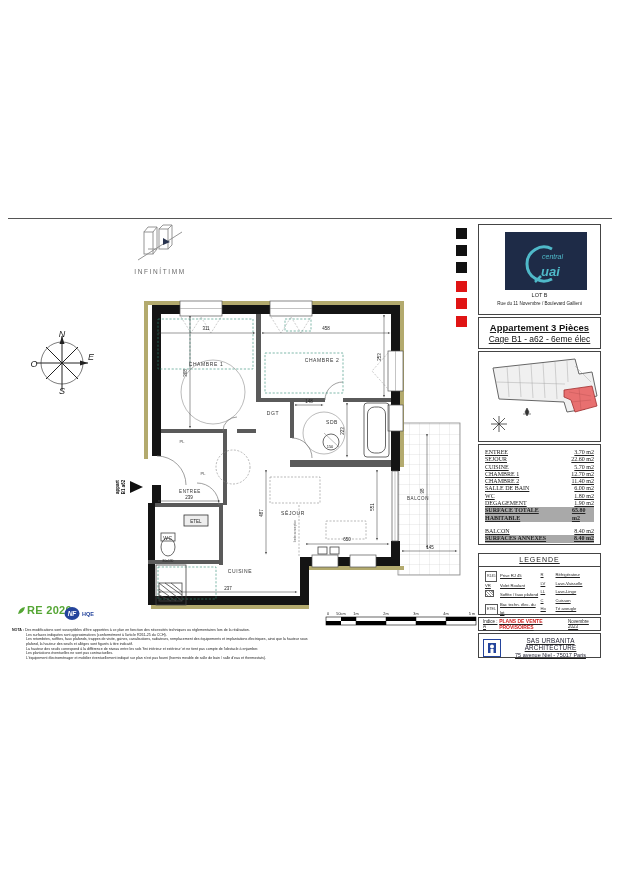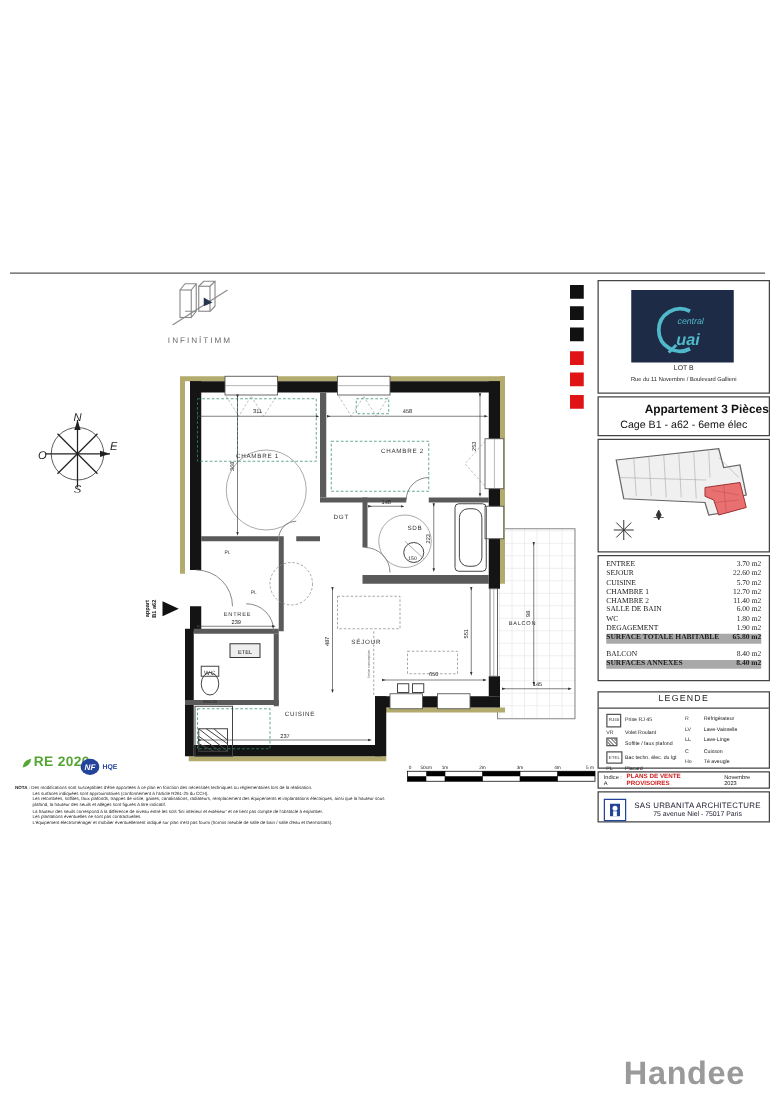--- a/index.html
+++ b/index.html
@@ -1,38 +1,38 @@
 <!DOCTYPE html>
 <html><head>
 <meta charset="utf-8">
 <style>
   html,body{margin:0;padding:0;background:#ffffff;}
   #sheet{position:relative;width:620px;height:876px;background:#fff;overflow:hidden;
          font-family:"Liberation Sans", sans-serif;color:#222;}
   .abs{position:absolute;box-sizing:border-box;}
-  .box{position:absolute;left:478px;width:138px;border:1px solid #444;background:#fff;box-sizing:border-box;}
+  .box{position:absolute;left:478px;width:123px;border:1px solid #444;background:#fff;box-sizing:border-box;text-decoration:underline;}
   .rule-top{position:absolute;left:8px;top:218px;width:604px;border-top:1px solid #555;}
   
   .mark{position:absolute;left:456px;width:11px;height:11px;}
   .mark.black{background:#111;}
   .mark.red{background:#e01414;}
   
   .eiffage{left:22px;top:238px;width:110px;height:30px;display:flex;align-items:flex-start;gap:4px;}
   .eiffage-name{font-size:14px;font-weight:bold;font-style:italic;letter-spacing:.5px;color:#111;
                 font-family:"Liberation Serif",serif;}
   .eiffage-sub{font-size:4.5px;letter-spacing:2.2px;color:#333;margin-top:1px;}
   
   .infinitimm{left:120px;top:224px;width:80px;height:52px;text-align:center;}
   .infinitimm-name{font-size:6.5px;letter-spacing:1.6px;color:#6a6a6a;margin-top:0px;}
   
   .cq-logo{position:absolute;left:26px;top:7px;width:82px;height:58px;background:#1e2b47;}
   .lotb{position:absolute;left:0;top:67px;width:100%;text-align:center;font-size:5.5px;color:#222;}
   .lotaddr{position:absolute;left:0;top:76px;width:100%;text-align:center;font-size:4.6px;color:#222;}
   
-  .apt-title{margin-top:4px;text-align:right;font-size:9.5px;font-weight:bold;color:#111;}
+  .apt-title{margin-top:4px;text-align:center;font-size:9.5px;font-weight:bold;color:#111;}
   .apt-sub{text-align:center;font-size:8.5px;color:#111;margin-top:1px;}
   
   .areas{font-family:"Liberation Serif",serif;font-size:6px;padding:4px 6px 0 6px;}
   .arow{display:flex;justify-content:space-between;line-height:7.3px;}
   .arow.total{background:#a9a9a9;font-weight:bold;}
   .arow.spacer{height:6px;}
   
   .leg-title{border-bottom:1px solid #444;text-align:center;font-size:7px;letter-spacing:1px;
              line-height:12px;height:12px;}
   .leg-body{display:flex;padding:4px 4px 0 6px;}
@@ -489,15 +489,14 @@
         <rect x="61" y="7" width="30" height="4"></rect>
         <rect x="121" y="7" width="30" height="4"></rect>
         <rect x="1" y="11" width="15" height="4"></rect>
         <rect x="31" y="11" width="30" height="4"></rect>
         <rect x="91" y="11" width="30" height="4"></rect>
       </g>
       <path d="M31,7 L31,15 M61,7 L61,15 M91,7 L91,15 M121,7 L121,15" stroke="#000" stroke-width="0.5"></path>
     </svg>
   </div>
 
-  <div class="abs watermark">Handee</div>
 
 </div>
 
 </body></html>

